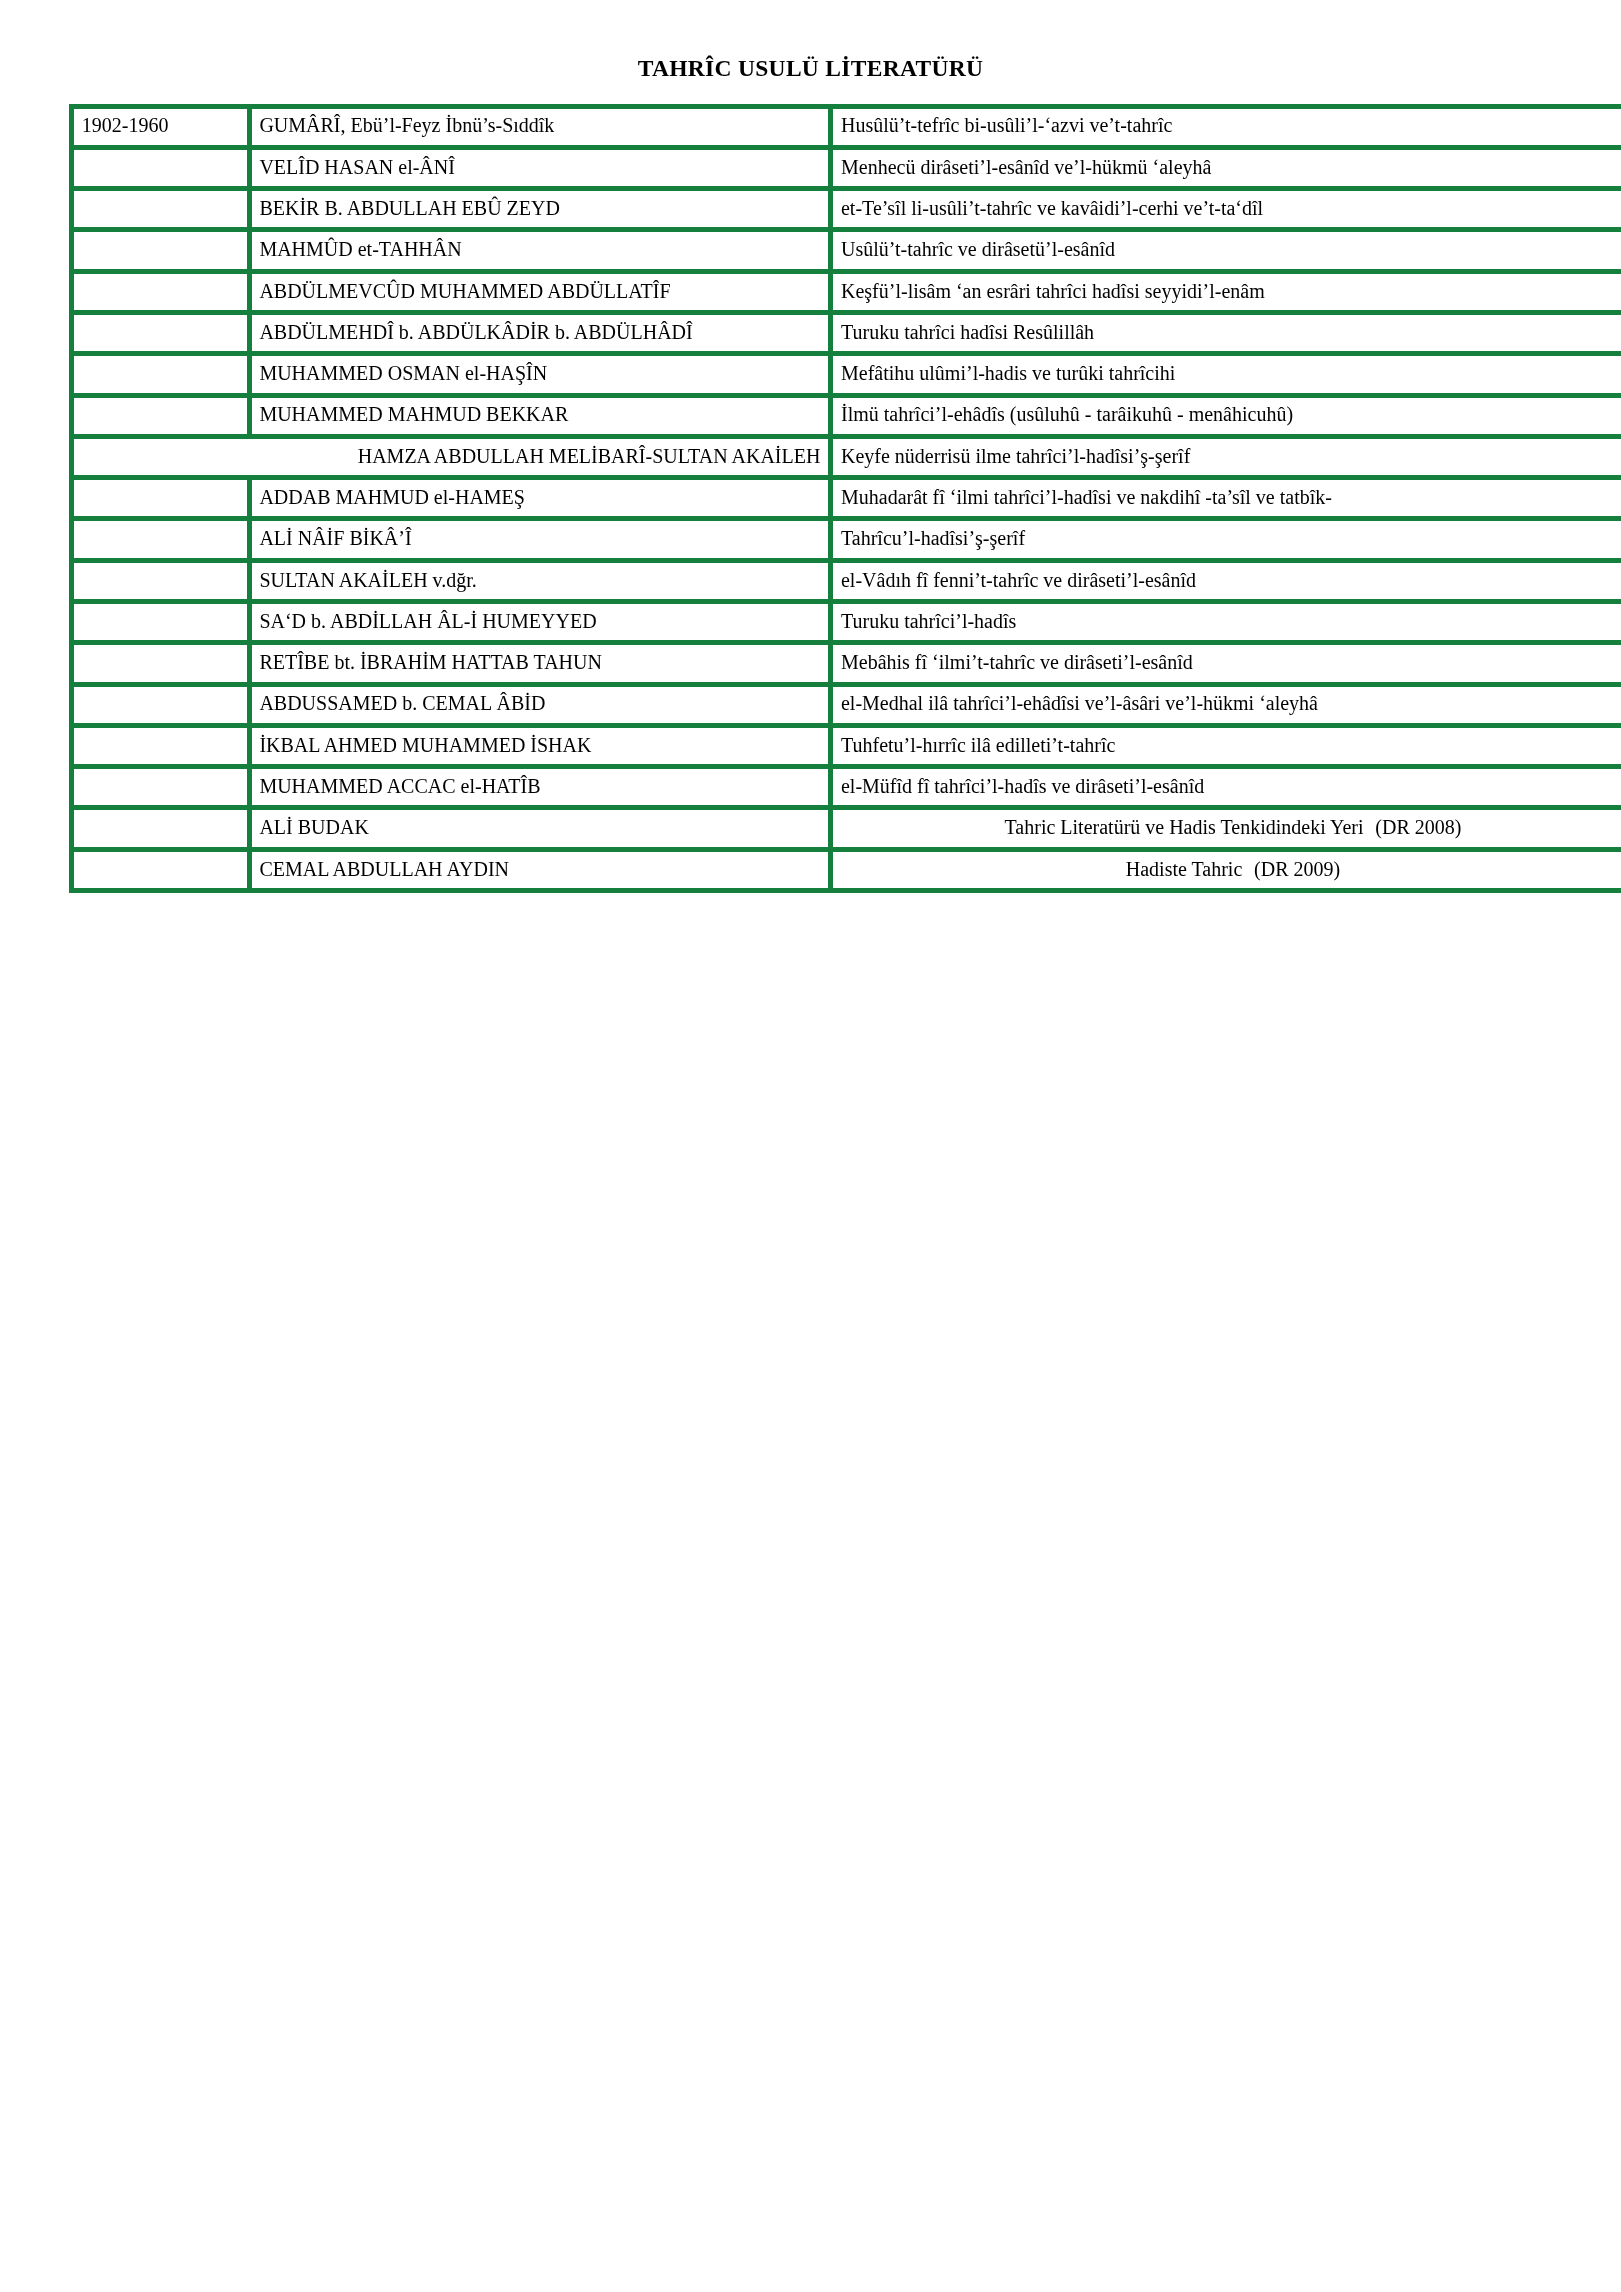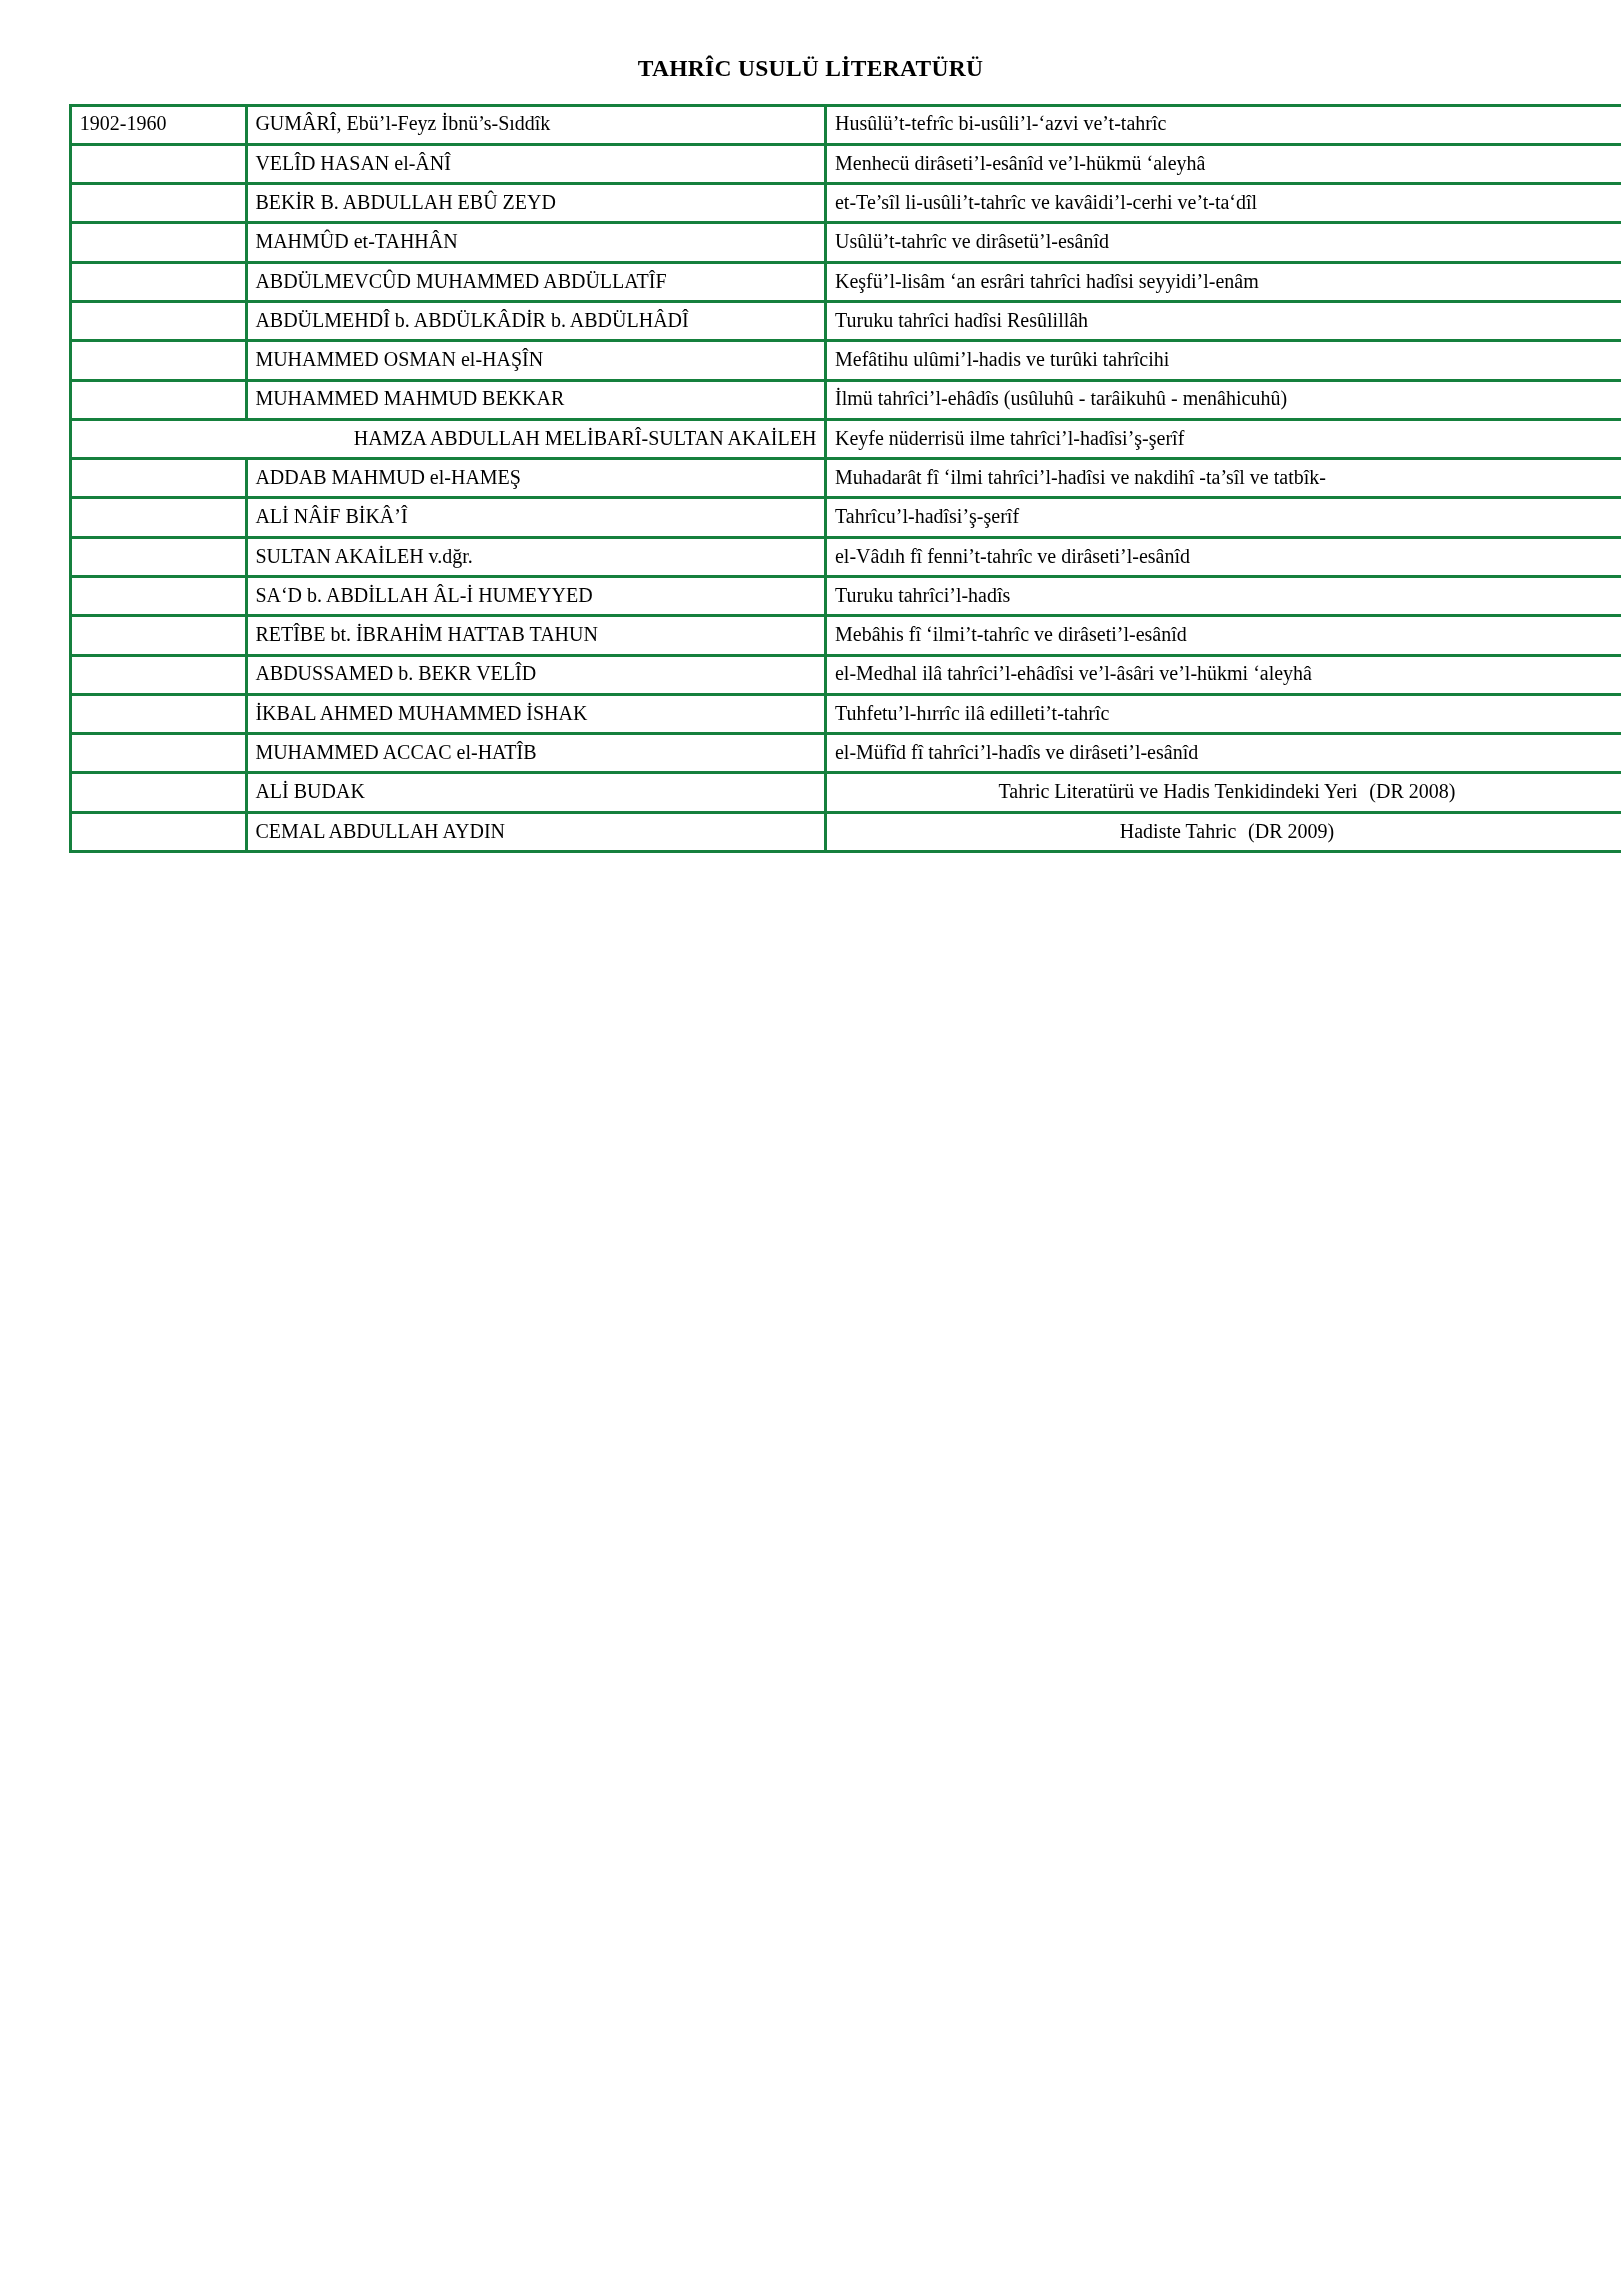--- a/index.html
+++ b/index.html
@@ -32,21 +32,21 @@
     margin-bottom: 21.6px;
     font-family: "Liberation Serif", serif;
   }
   table.lit-table {
     border-collapse: collapse;
     margin-left: 61px;
     width: 1504px;
     table-layout: fixed;
   }
   table.lit-table td {
-    border: 3px solid #15803d;
+    border: 5px solid #15803d;
     padding: 4.9px 7.8px 5.9px 7.8px;
     font-size: 20px;
     line-height: 1.18;
     vertical-align: middle;
     font-family: "Liberation Serif", serif;
     height: 25.5px;
     white-space: nowrap;
     overflow: hidden;
   }
   td.col-year {
@@ -146,21 +146,21 @@
           <td class="col-author">SA‘D b. ABDİLLAH ÂL-İ HUMEYYED</td>
           <td class="col-work">Turuku tahrîci’l-hadîs</td>
         </tr>
         <tr>
           <td class="col-year"></td>
           <td class="col-author">RETÎBE bt. İBRAHİM HATTAB TAHUN</td>
           <td class="col-work">Mebâhis fî ‘ilmi’t-tahrîc ve dirâseti’l-esânîd</td>
         </tr>
         <tr>
           <td class="col-year"></td>
-          <td class="col-author">ABDUSSAMED b. BEKR VELÎD</td>
+          <td class="col-author">ABDUSSAMED b. CEMAL ÂBİD</td>
           <td class="col-work">el-Medhal ilâ tahrîci’l-ehâdîsi ve’l-âsâri ve’l-hükmi ‘aleyhâ</td>
         </tr>
         <tr>
           <td class="col-year"></td>
           <td class="col-author">İKBAL AHMED MUHAMMED İSHAK</td>
           <td class="col-work">Tuhfetu’l-hırrîc ilâ edilleti’t-tahrîc</td>
         </tr>
         <tr>
           <td class="col-year"></td>
           <td class="col-author">MUHAMMED ACCAC el-HATÎB</td>

